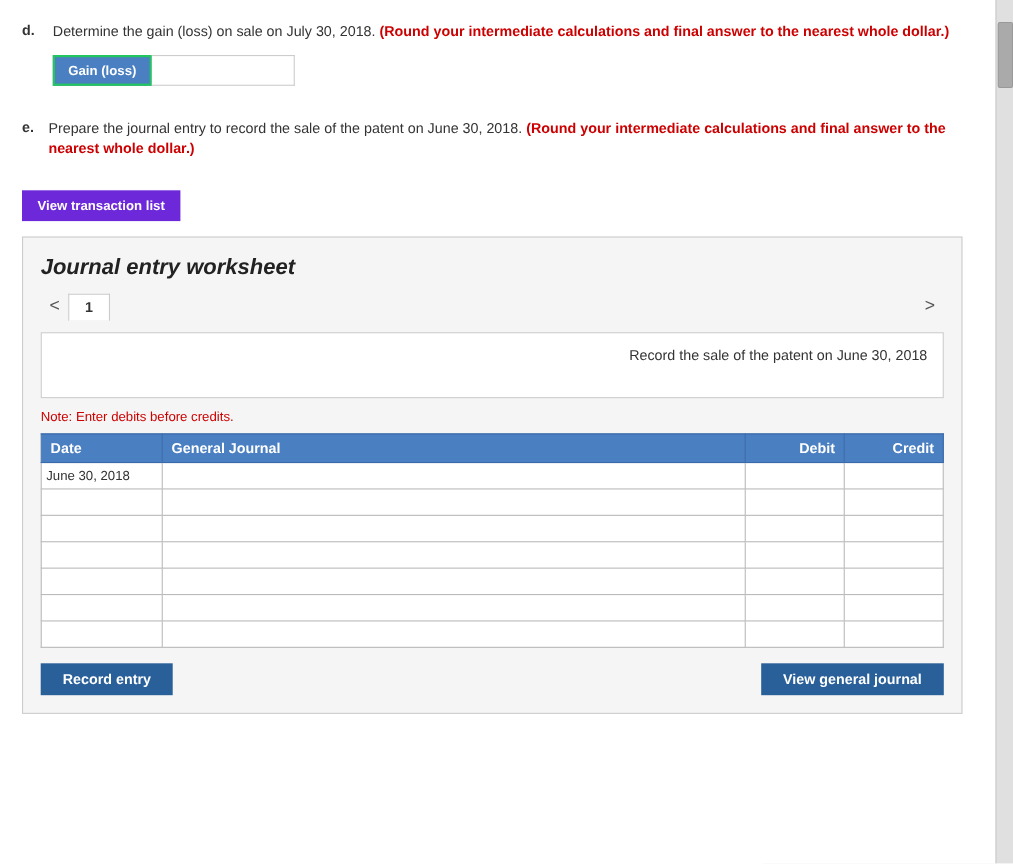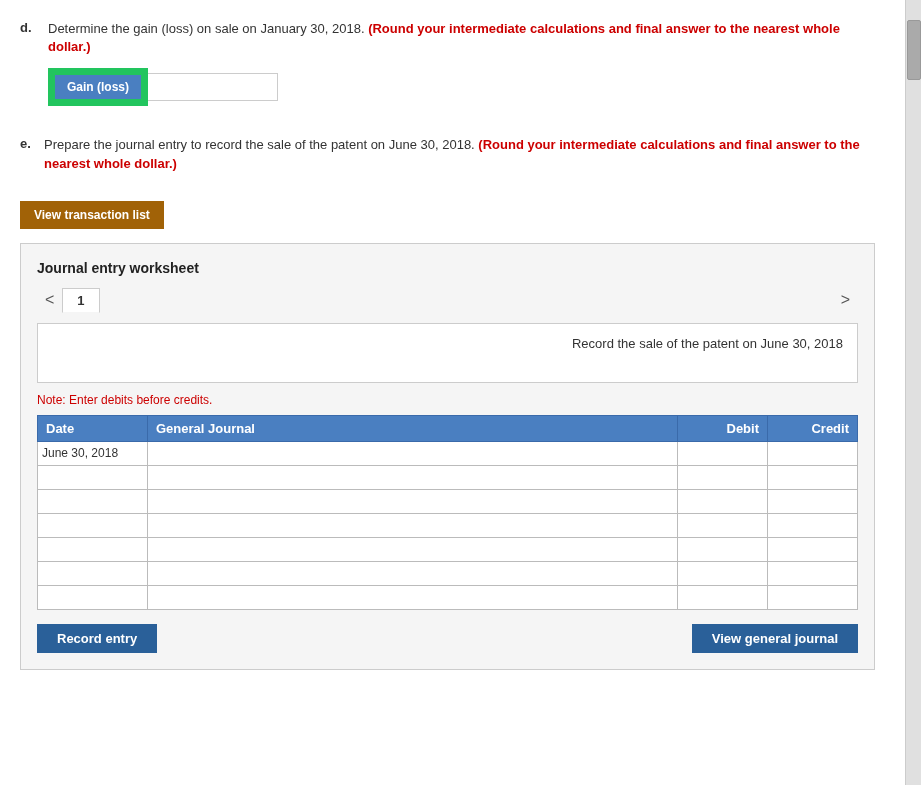--- a/index.html
+++ b/index.html
@@ -73,21 +73,21 @@
       align-items: center;
       gap: 0;
     }
 
     .gain-loss-label {
       background: #4a7fc1;
       color: #fff;
       padding: 5px 12px;
       font-size: 12px;
       font-weight: bold;
-      border: 7px solid #22c55e;
+      border: 2px solid #22c55e;
     }
 
     .gain-loss-input {
       border: 1px solid #ccc;
       border-left: none;
       padding: 4px 8px;
       width: 130px;
       height: 28px;
       outline: none;
       font-size: 13px;
@@ -99,42 +99,43 @@
       padding-right: 10px;
     }
 
     .section-e-label {
       font-weight: bold;
       margin-right: 4px;
       min-width: 20px;
     }
 
     .view-transaction-btn {
-      background: #a16207;
+      background: #6d28d9;
       color: #fff;
       border: none;
       padding: 7px 14px;
       font-size: 12px;
       cursor: pointer;
       margin-bottom: 14px;
       font-weight: bold;
     }
 
     .worksheet-container {
       border: 1px solid #ccc;
       background: #f5f5f5;
       padding: 16px;
       margin-right: 0;
     }
 
     .worksheet-title {
-      font-size: 14px;
+      font-size: 20px;
       font-weight: bold;
       margin-bottom: 12px;
       color: #222;
+      font-style: italic;
     }
 
     .tab-row {
       display: flex;
       align-items: center;
       margin-bottom: 10px;
     }
 
     .tab-nav-btn {
       background: none;
@@ -246,21 +247,21 @@
 <body>
 
 <div class="page-container">
   <div class="main-content">
 
     
     <div class="section-d">
       <div class="section-label">d.</div>
       <div class="section-content">
         <div class="section-title">
-          <span>Determine the gain (loss) on sale on January 30, 2018.</span>
+          <span>Determine the gain (loss) on sale on July 30, 2018.</span>
           <span class="red-text">(Round your intermediate calculations and final answer to the nearest whole dollar.)</span>
         </div>
         <div class="gain-loss-row">
           <div class="gain-loss-label">Gain (loss)</div>
           <input class="gain-loss-input" type="text" value="" style="">
         </div>
       </div>
     </div>
 
     

